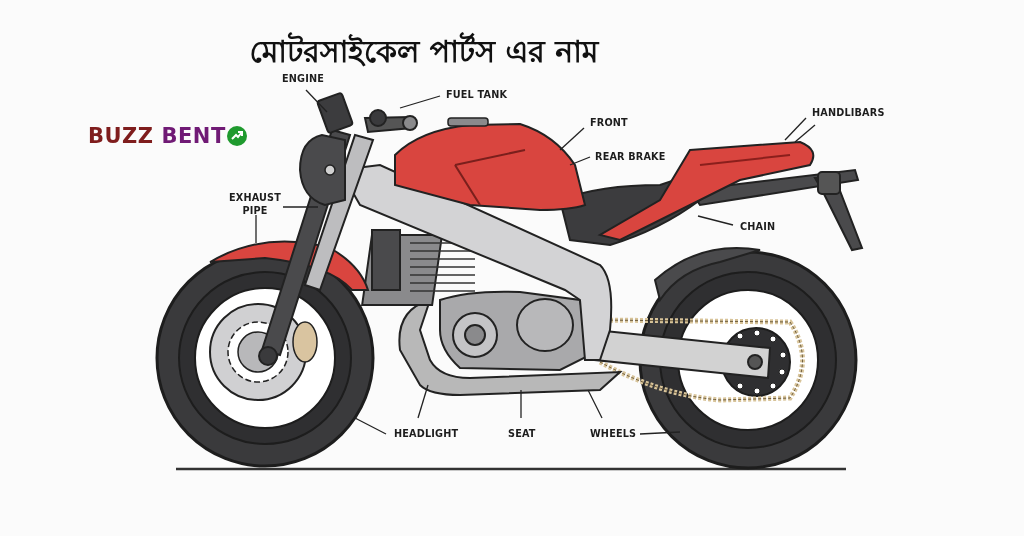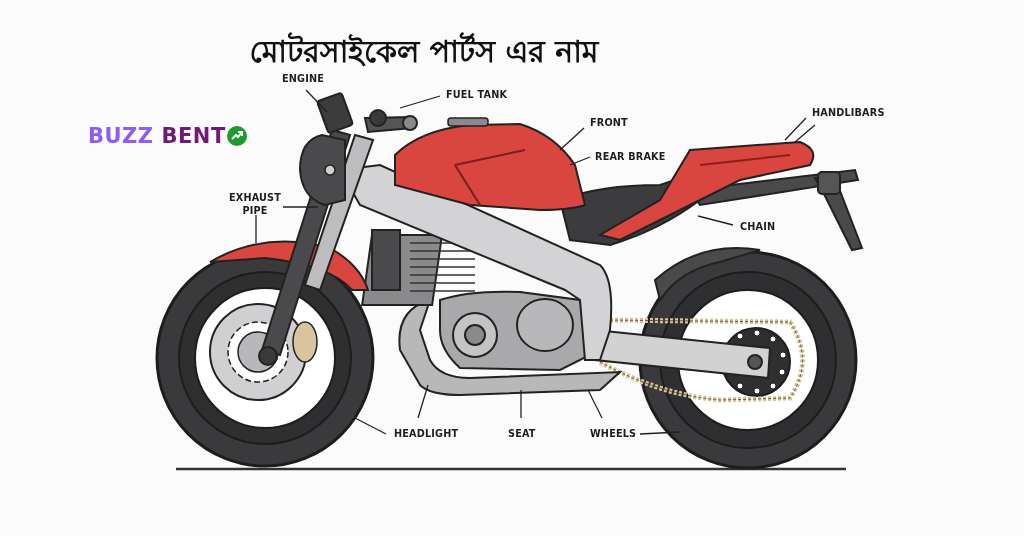--- a/index.html
+++ b/index.html
@@ -13,21 +13,21 @@
     position: absolute; left: 0; width: 848px; top: 28px;
     text-align: center; font-size: 30px; font-weight: bold; color: #111;
     font-family: "DejaVu Sans", sans-serif;
   }
   .logo {
     position: absolute; left: 88px; top: 124px;
     display: flex; align-items: center;
     font-family: "DejaVu Sans", sans-serif; font-weight: bold; font-size: 21px;
     letter-spacing: 0.5px;
   }
-  .logo .buzz { color: #8b5cf6; margin-right: 8px; }
+  .logo .buzz { color: #7f1d1d; margin-right: 8px; }
   .logo .bento { color: #701a75; }
   .logo .badge {
     width: 20px; height: 20px; border-radius: 50%; background: #1f9a2e;
     margin-left: 1px; display: inline-flex; align-items: center; justify-content: center;
   }
   svg.bike { position: absolute; left: 0; top: 0; }
   .lbl {
     position: absolute; font-family: "DejaVu Sans", sans-serif;
     font-weight: bold; font-size: 11px; color: #1d1d1d;
     letter-spacing: 0.2px; white-space: nowrap;

